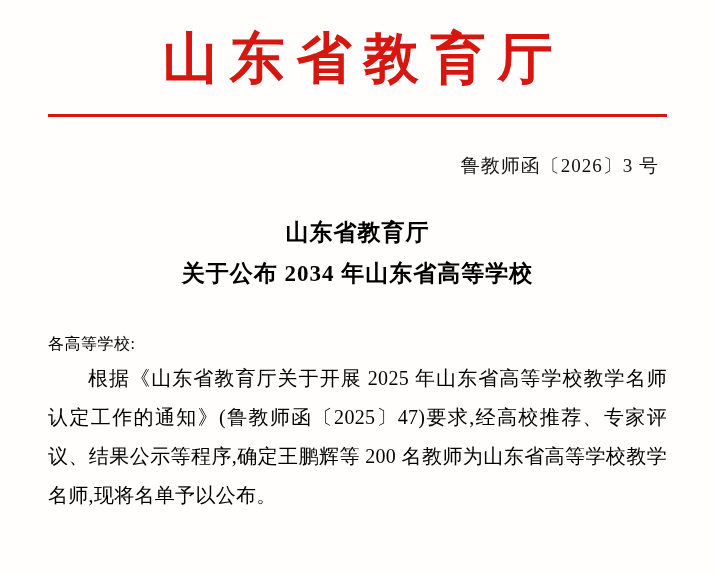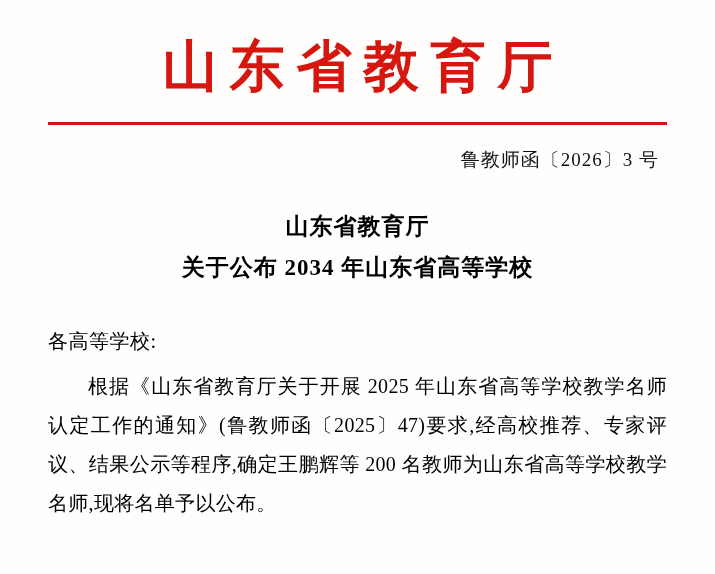--- a/index.html
+++ b/index.html
@@ -12,21 +12,21 @@
     background: #ffffff;
     font-family: "Liberation Serif", "DejaVu Serif", serif;
     overflow: hidden;
   }
   .page {
     position: relative;
     width: 715px;
     height: 574px;
     background: #fffefc;
     box-sizing: border-box;
-    padding: 9px 48px;
+    padding: 1px 48px;
   }
   .letterhead {
     text-align: center;
     padding-top: 26px;
   }
   .letterhead-title {
     color: #d6170f;
     font-family: "Liberation Serif", "DejaVu Serif", serif;
     font-weight: bold;
     font-size: 55px;
@@ -35,21 +35,21 @@
     text-indent: 12px;
     white-space: nowrap;
   }
   .red-rule {
     margin-top: 24px;
     height: 3px;
     background: #d6170f;
     width: 100%;
   }
   .doc-number {
-    margin-top: 22px;
+    margin-top: 36px;
     text-align: right;
     font-size: 19px;
     color: #111111;
     letter-spacing: 1px;
     padding-right: 8px;
     font-family: "Liberation Serif", "DejaVu Serif", serif;
   }
   .title-block {
     margin-top: 34px;
     text-align: center;
@@ -57,26 +57,26 @@
     font-size: 23px;
     line-height: 1.75;
     color: #000000;
     letter-spacing: 1px;
   }
   .title-line {
     white-space: nowrap;
   }
   .salutation {
     margin-top: 40px;
-    font-size: 20px;
+    font-size: 16px;
     color: #000000;
     letter-spacing: 0.5px;
   }
   .body-text {
-    margin-top: 12px;
+    margin-top: 4px;
     font-size: 20px;
     line-height: 1.95;
     color: #000000;
     text-align: justify;
     letter-spacing: 0.3px;
   }
   .body-text .indent {
     text-indent: 2em;
     display: block;
   }

